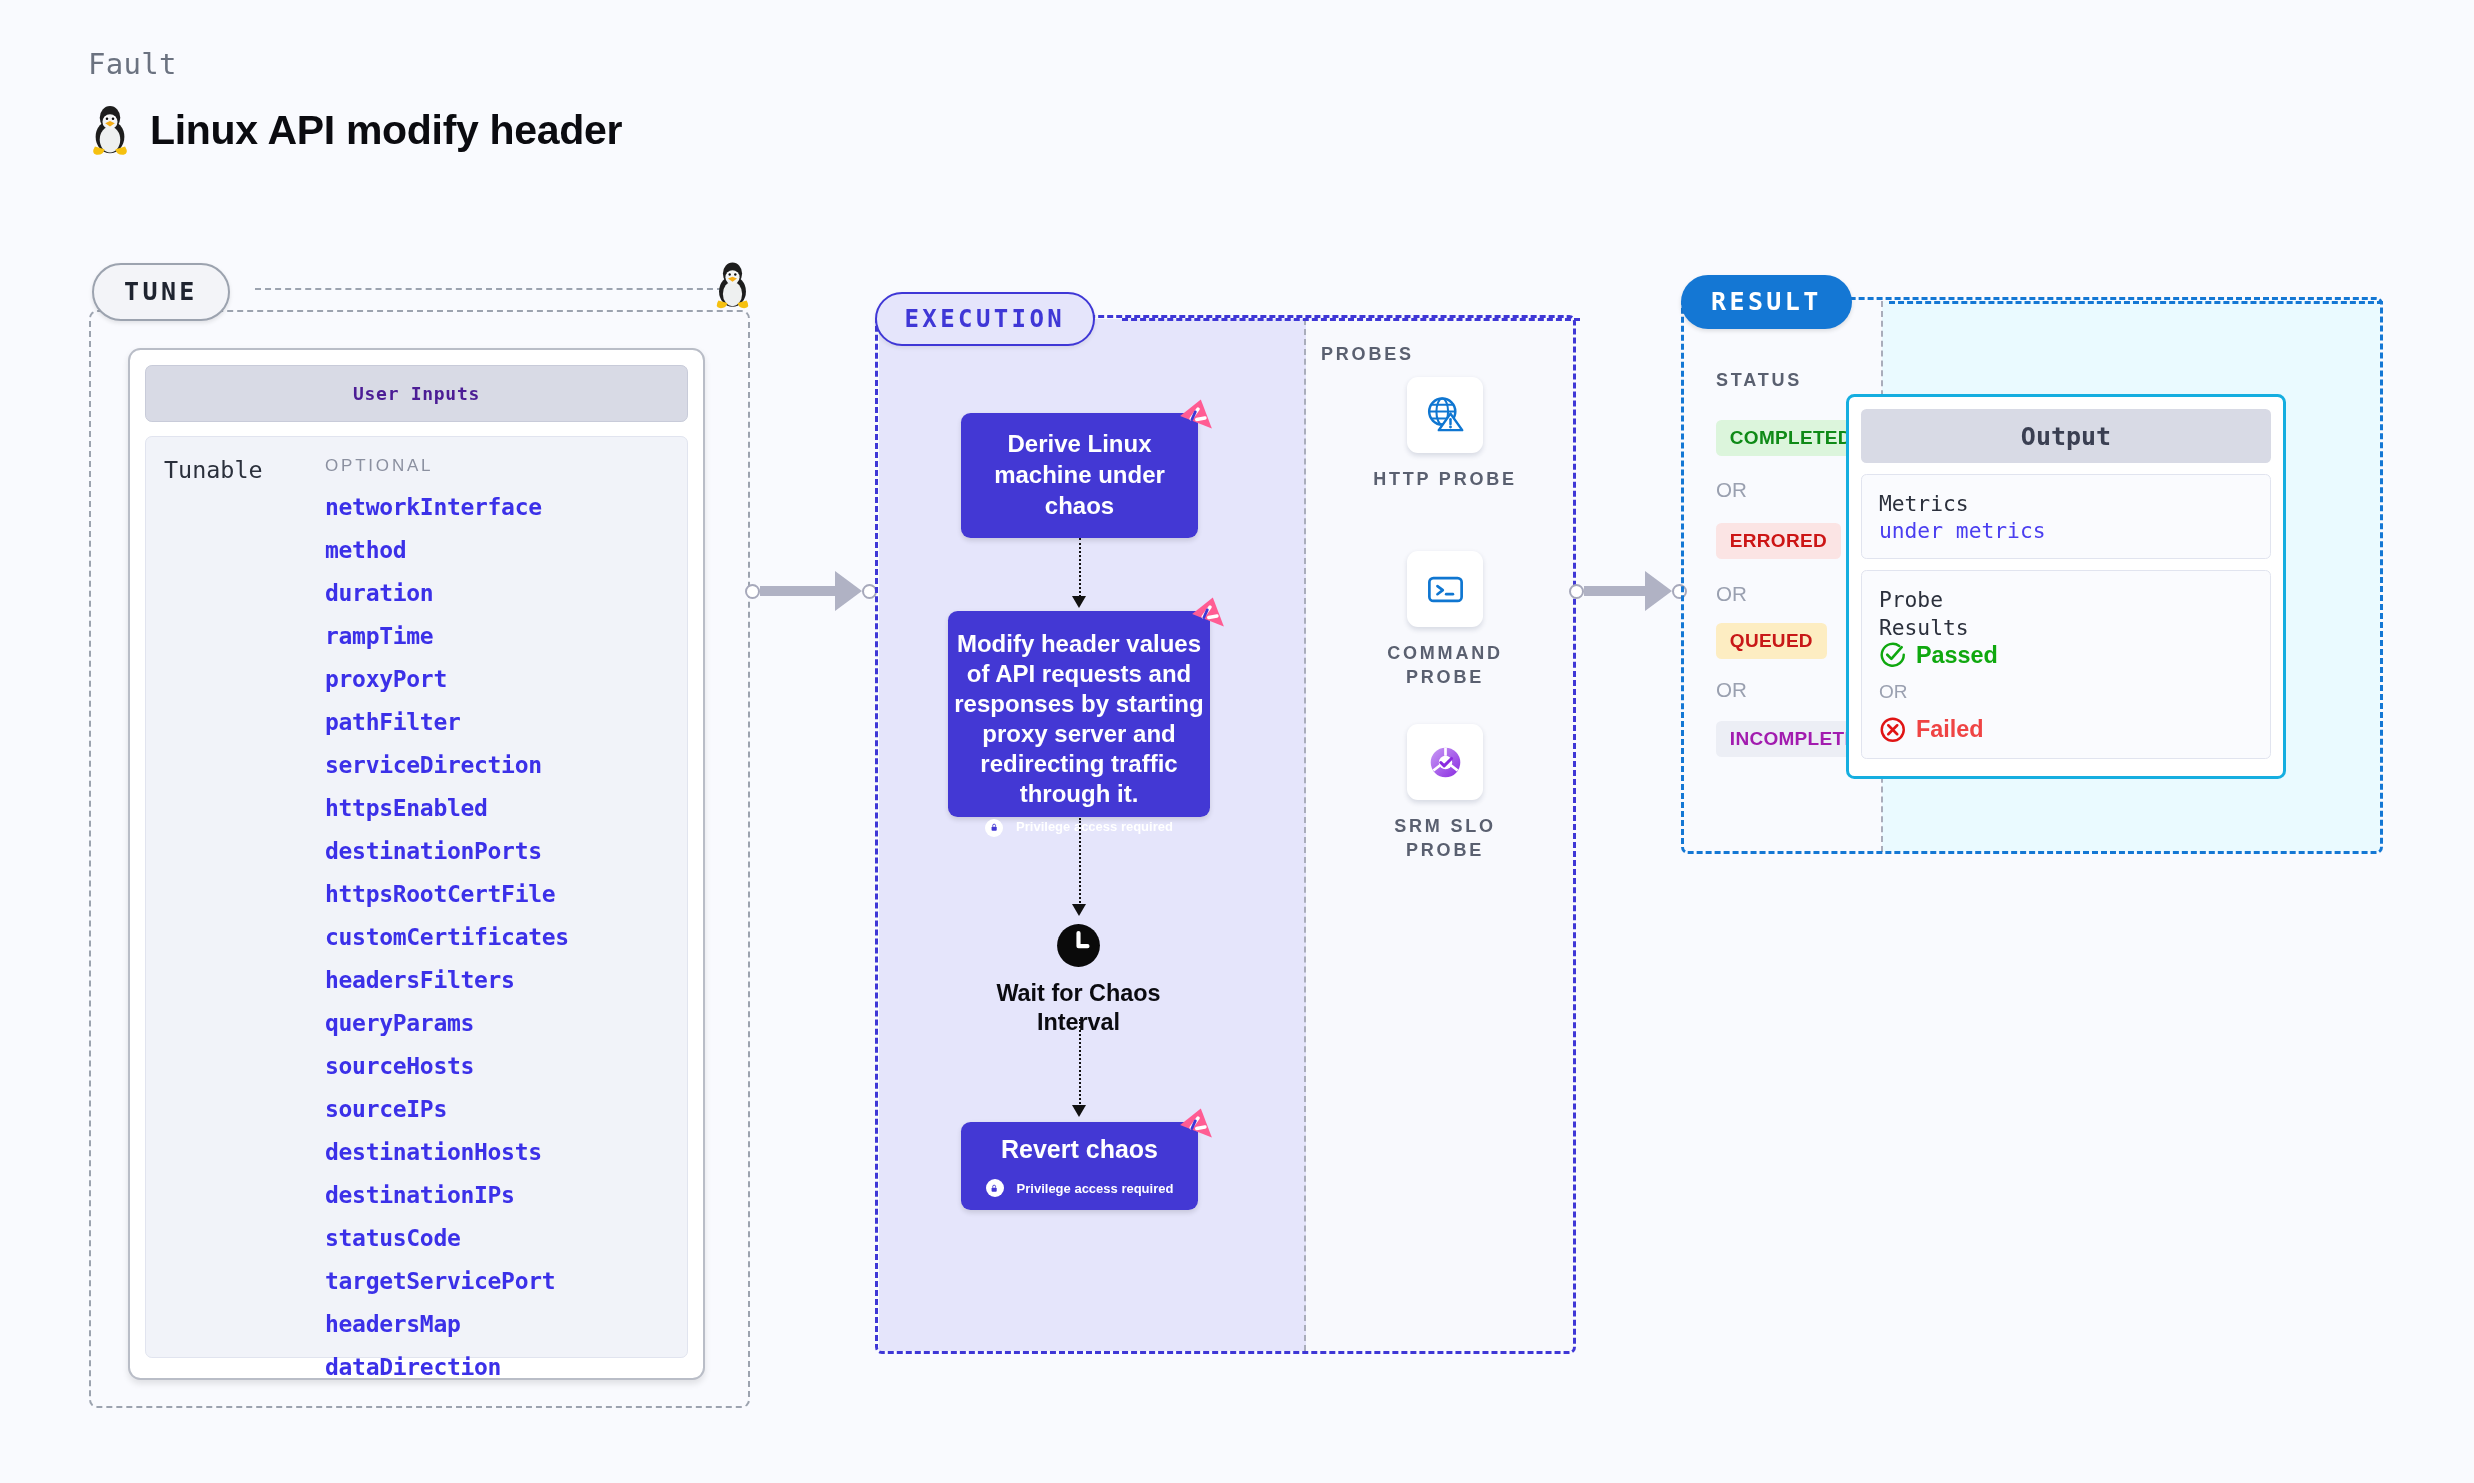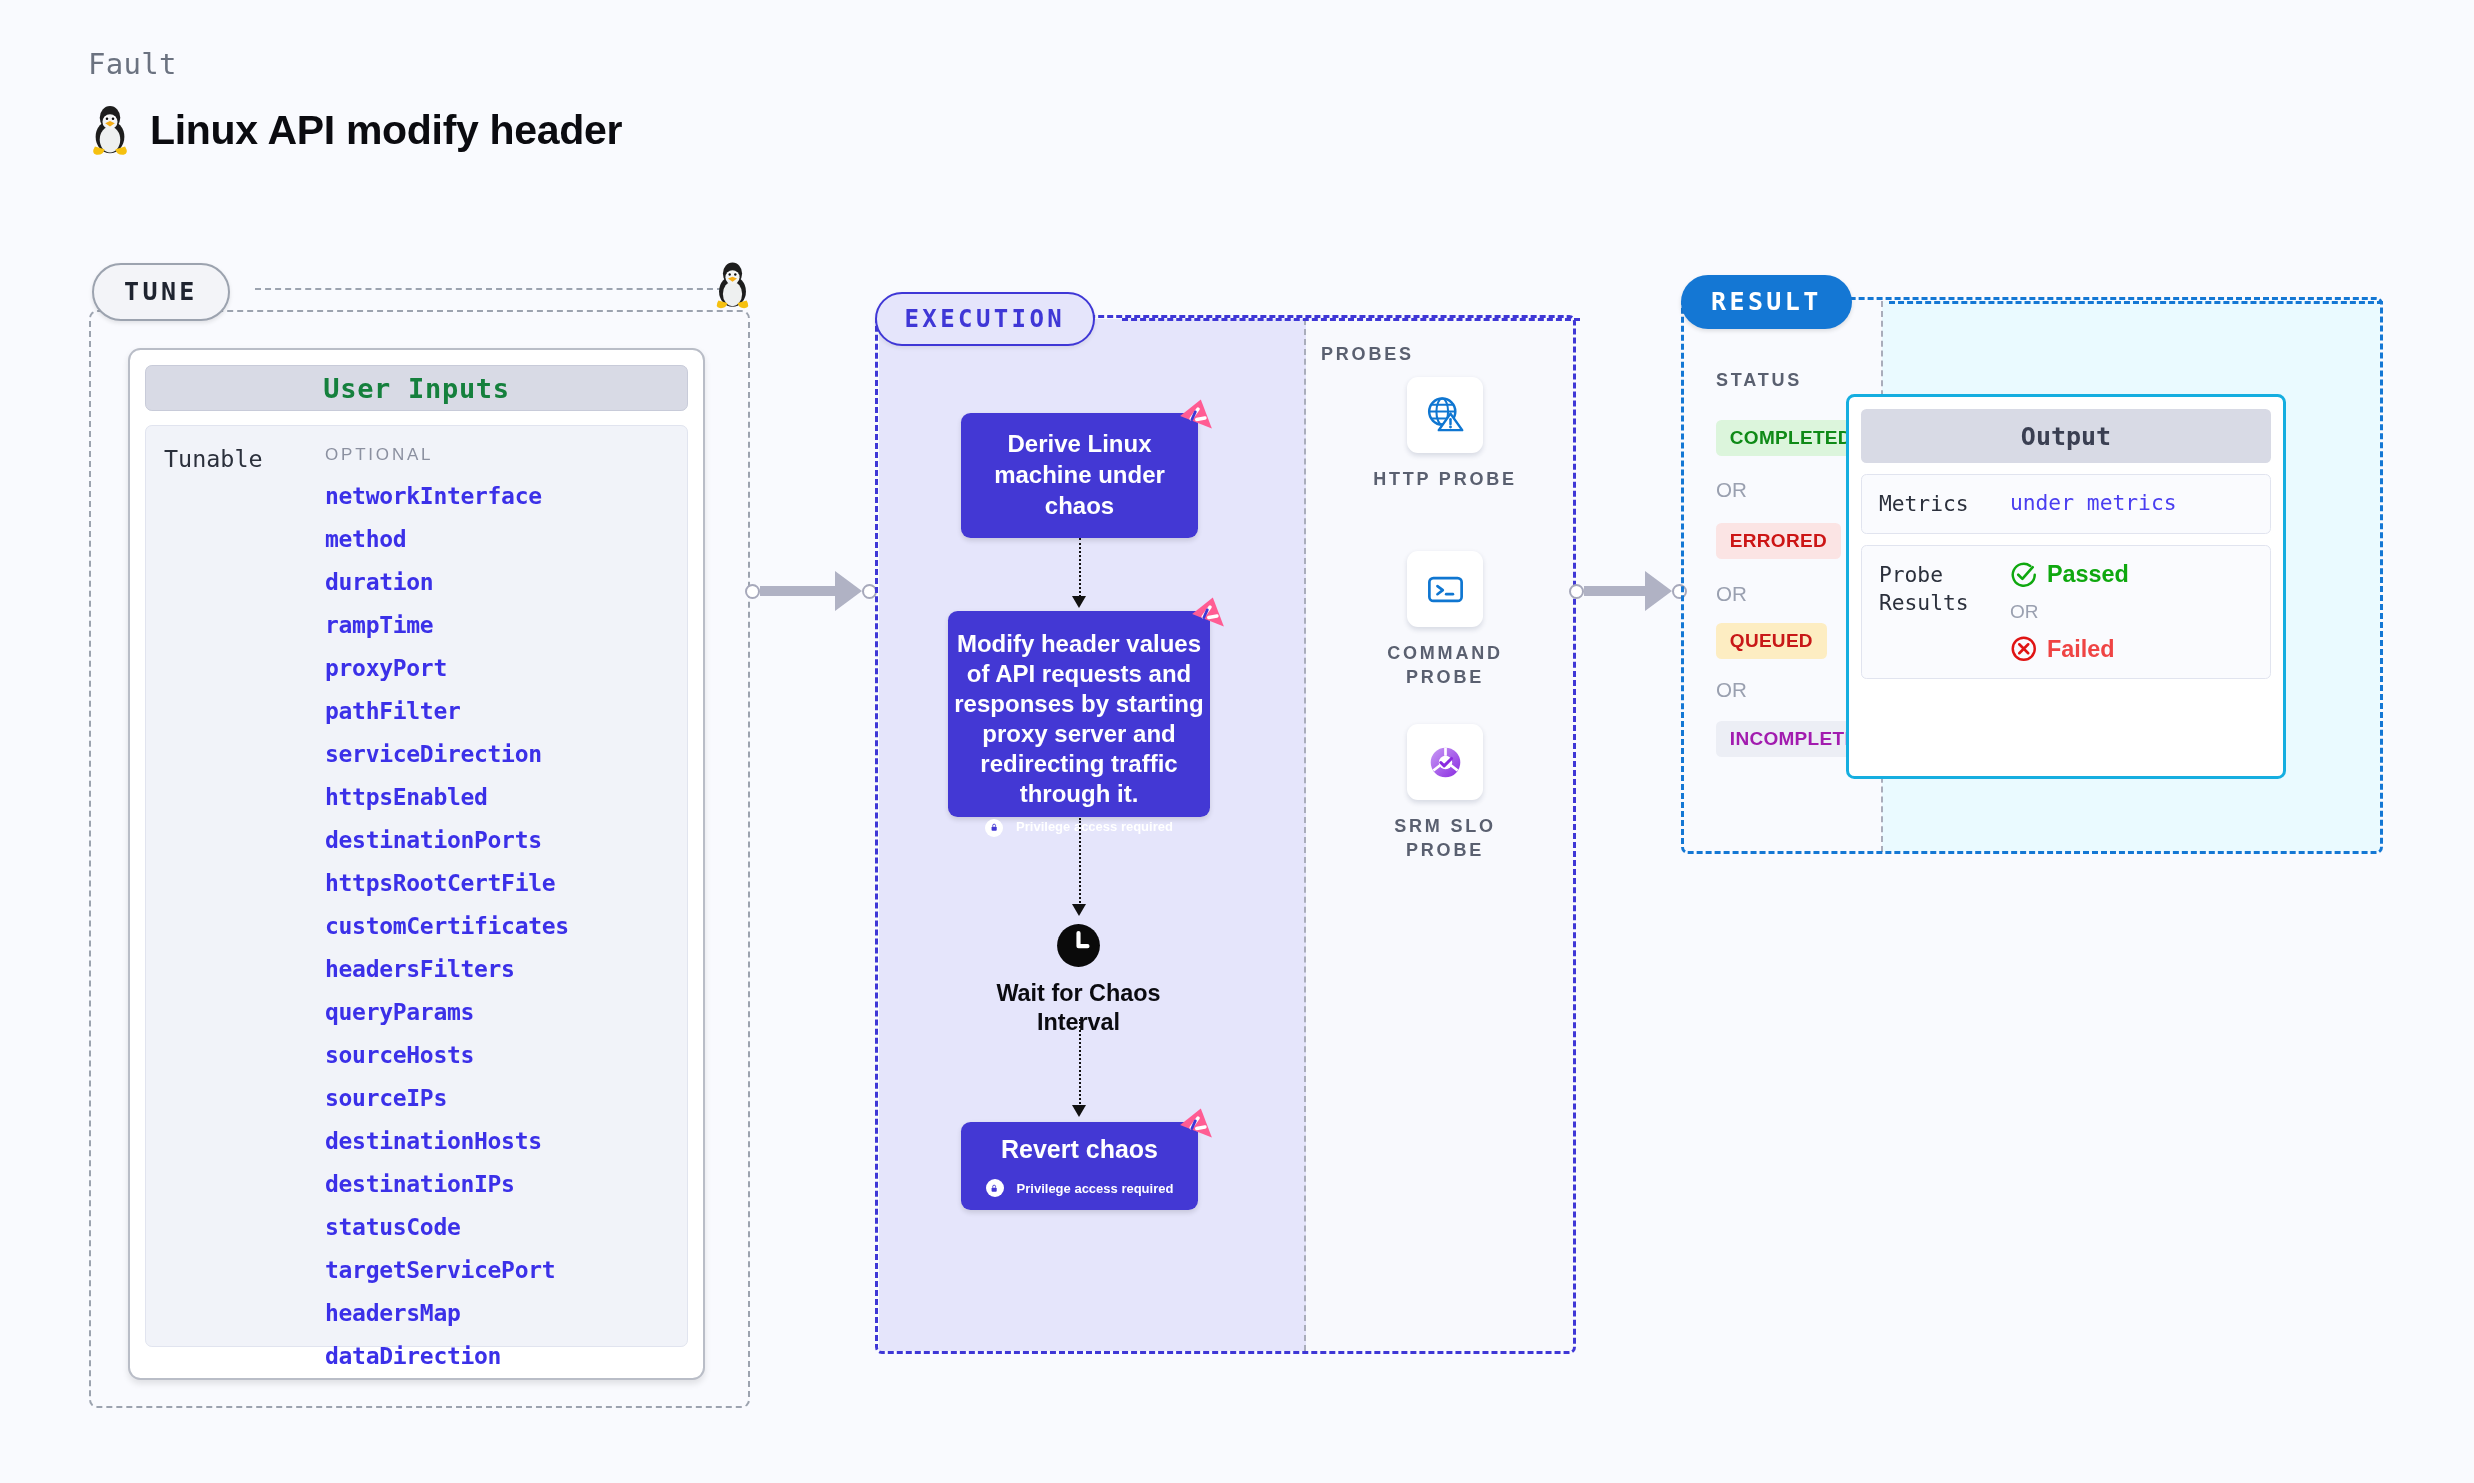--- a/index.html
+++ b/index.html
@@ -64,23 +64,23 @@
     position: absolute; left: 128px; top: 348px;
     width: 577px; height: 1032px;
     background: #ffffff;
     border: 2.1px solid #b9bdc7; border-radius: 12.4px;
     box-shadow: 0 3.4px 6.9px rgba(0,0,0,.10);
     padding: 15px;
   }
   #user-inputs-header {
     background: #d8dae5; border: 1.4px solid #c8cbd9;
     border-radius: 6.9px;
-    height: 46px; display: flex; align-items: center; justify-content: center;
-    font-family: "DejaVu Sans Mono", monospace;
-    font-size: 27px; font-weight: bold; color: #15803d;
+    height: 57px; display: flex; align-items: center; justify-content: center;
+    font-family: "DejaVu Sans Mono", monospace;
+    font-size: 18px; font-weight: bold; color: #4c1d95;
     letter-spacing: 0.7px;
   }
   #tunable-panel {
     margin-top: 13.8px;
     background: #f1f3f9; border: 1.4px solid #e1e4ef;
     border-radius: 6.9px;
     height: 922px;
     display: flex; padding: 19px 0 0 0;
   }
   #tunable-label-col {
@@ -281,21 +281,21 @@
   }
   #output-header {
     background: #d8dae5; border-radius: 5.5px;
     height: 54px; display: flex; align-items: center; justify-content: center;
     font-family: "DejaVu Sans Mono", monospace;
     font-size: 25px; font-weight: bold; color: #3a3f52;
   }
   .output-row {
     margin-top: 11px;
     background: #fafbfe; border: 1.4px solid #e1e4ef;
-    border-radius: 5.5px; display: flex; padding: 15px 16.5px;
+    border-radius: 5.5px; display: flex; padding: 15px 16.5px; flex-direction: column;
   }
   .output-key {
     width: 131px;
     font-family: "DejaVu Sans Mono", monospace;
     font-size: 21.3px; color: #2b303c; line-height: 1.3;
   }
   #metrics-value {
     font-family: "DejaVu Sans Mono", monospace;
     font-size: 21.3px; color: #4a3ef0; font-weight: 500;
   }

